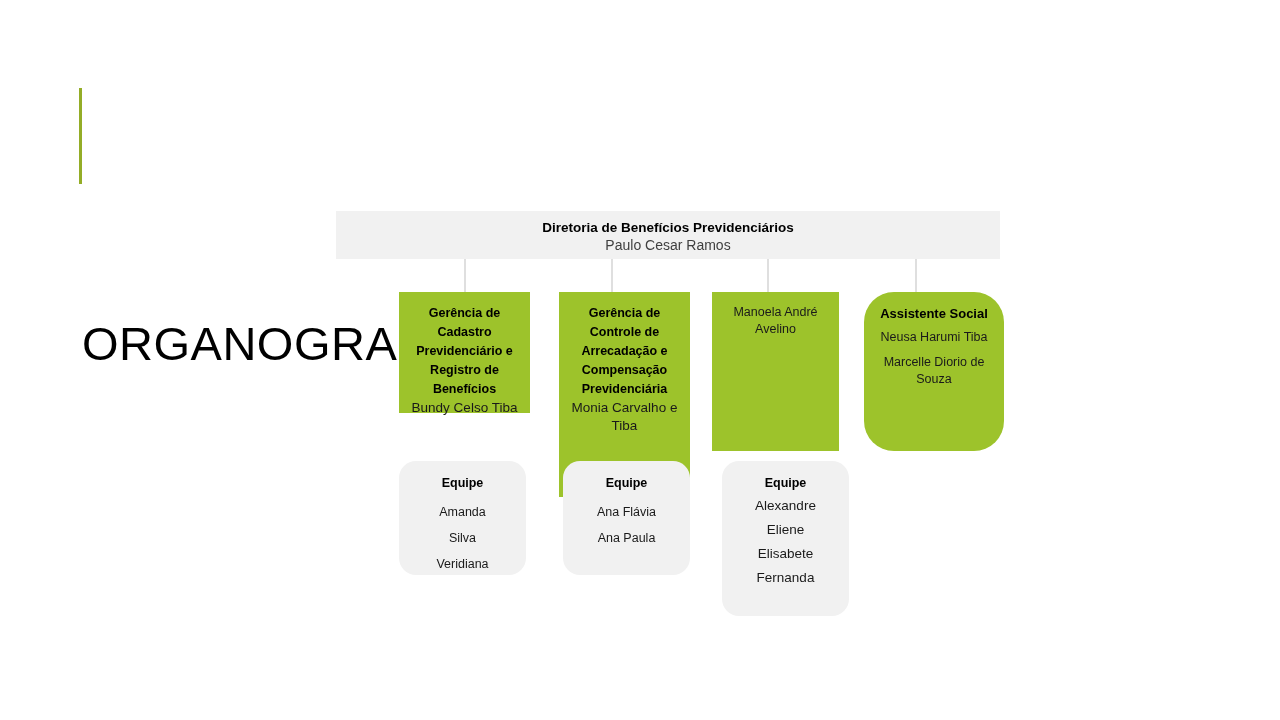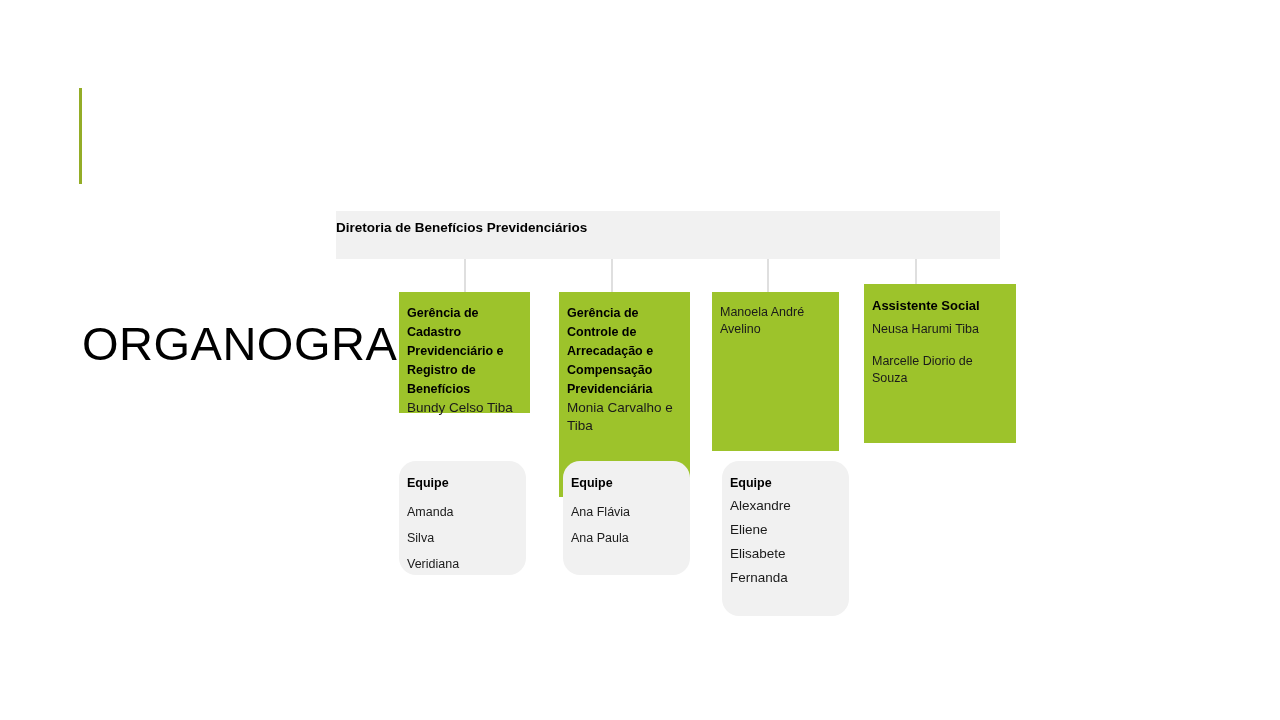--- a/index.html
+++ b/index.html
@@ -53,21 +53,21 @@
     left: 0;
     top: 0;
     width: 1280px;
     height: 720px;
     pointer-events: none;
   }
 
   .node {
     position: absolute;
     box-sizing: border-box;
-    text-align: left;
+    text-align: center;
   }
 
   
   .node-root {
     left: 336px;
     top: 211px;
     width: 664px;
     height: 48px;
     background: #f1f1f1;
     padding-top: 8px;
@@ -98,26 +98,26 @@
   .node-dept .person {
     font-size: 13.5px;
     font-weight: 400;
     line-height: 18px;
     color: #1a1a1a;
   }
 
   #dept-0 { left: 399px; top: 292px; width: 131px; height: 121px; }
   #dept-1 { left: 559px; top: 292px; width: 131px; height: 205px; }
   #dept-2 { left: 712px; top: 292px; width: 127px; height: 159px; }
-  #dept-3 { left: 864px; top: 284px; width: 152px; height: 159px; }
+  #dept-3 { left: 864px; top: 292px; width: 140px; height: 159px; border-radius: 30px; }
 
   #dept-2 .person { font-size: 12.5px; line-height: 17px; }
   #dept-3 .title { font-size: 13px; }
   #dept-3 .person { font-size: 12.5px; line-height: 17px; margin-top: 6px; }
-  #dept-3 .person + .person { margin-top: 15px; }
+  #dept-3 .person + .person { margin-top: 8px; }
 
   
   .node-team {
     background: #f1f1f1;
     padding: 14px 8px 12px 8px;
     border-radius: 17px;
   }
   .node-team .title {
     font-size: 12.5px;
     font-weight: bold;
@@ -147,20 +147,21 @@
 
   <svg class="connectors" viewBox="0 0 1280 720" width="1280" height="720">
     <line x1="465" y1="259" x2="465" y2="292" stroke="#bfbfbf" stroke-width="1"></line>
     <line x1="612" y1="259" x2="612" y2="292" stroke="#bfbfbf" stroke-width="1"></line>
     <line x1="768" y1="259" x2="768" y2="292" stroke="#bfbfbf" stroke-width="1"></line>
     <line x1="916" y1="259" x2="916" y2="292" stroke="#bfbfbf" stroke-width="1"></line>
   </svg>
 
   <div class="node node-root">
     <div class="title">Diretoria de Benefícios Previdenciários</div>
+    <div class="person">Paulo Cesar Ramos</div>
   </div>
 
   <div class="node node-dept" id="dept-0">
     <div class="title">Gerência de Cadastro Previdenciário e Registro de Benefícios</div>
     <div class="person">Bundy Celso Tiba</div>
   </div>
 
   <div class="node node-dept" id="dept-1">
     <div class="title">Gerência de Controle de Arrecadação e Compensação Previdenciária</div>
     <div class="person">Monia Carvalho e Tiba</div>

